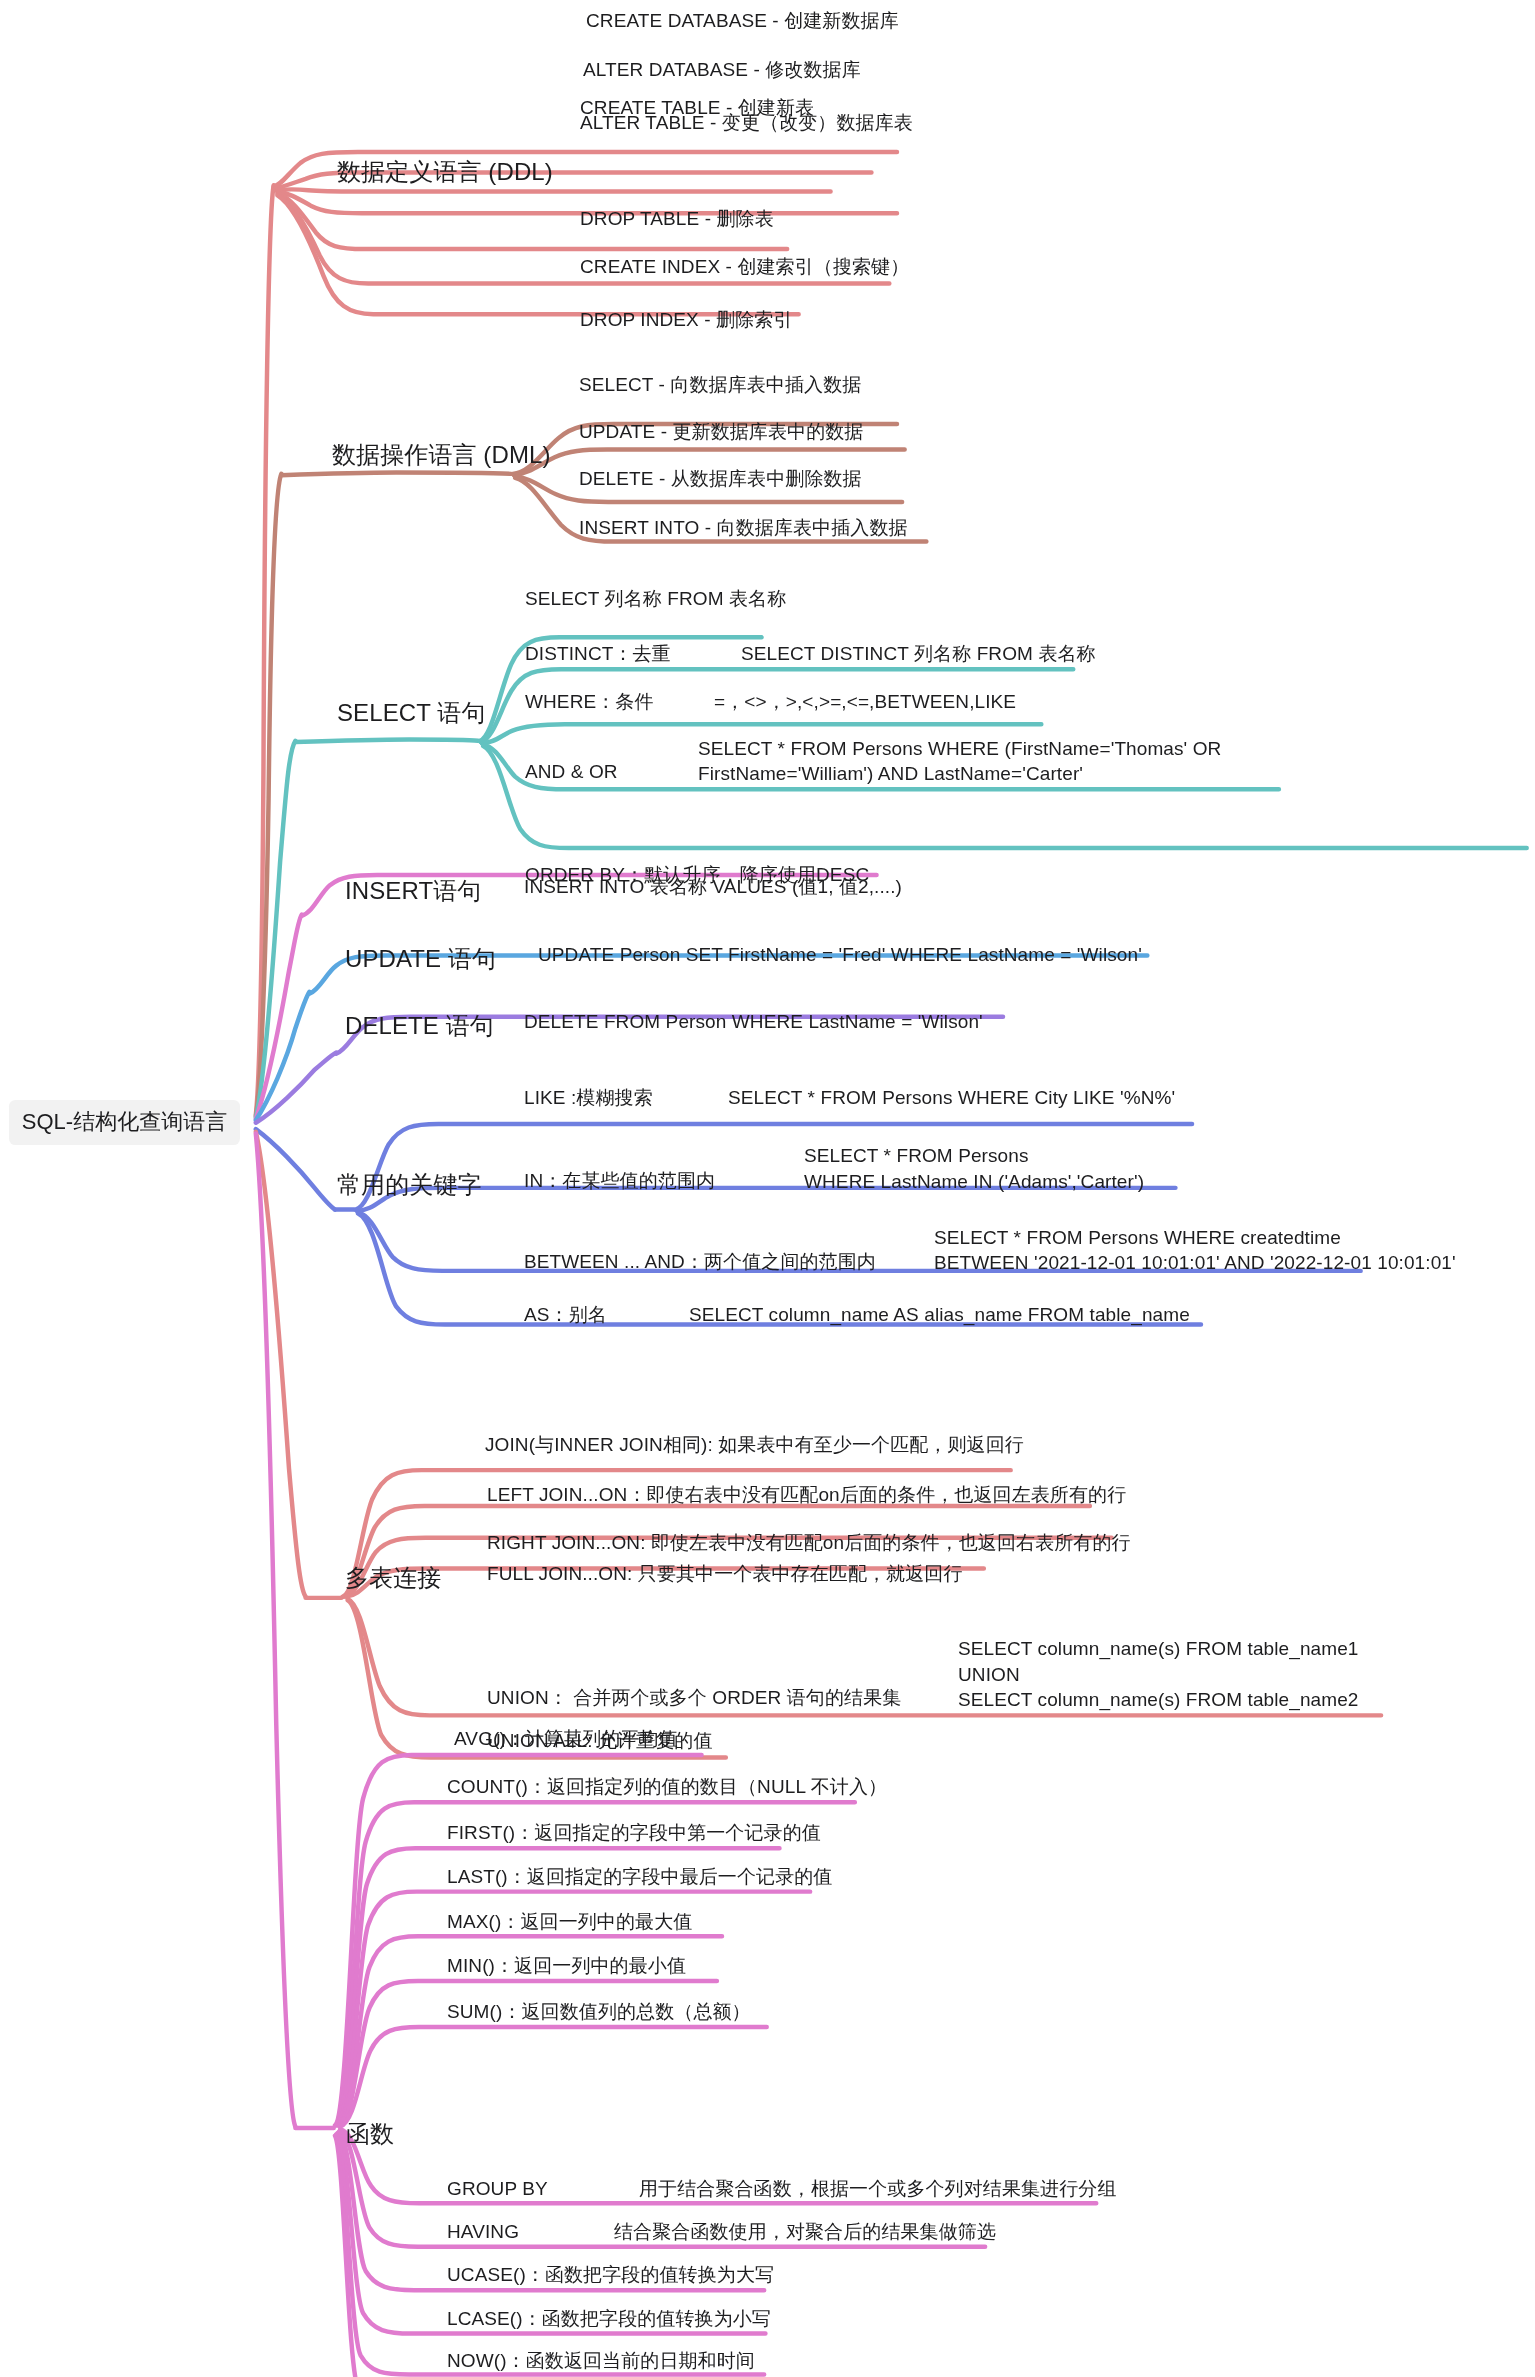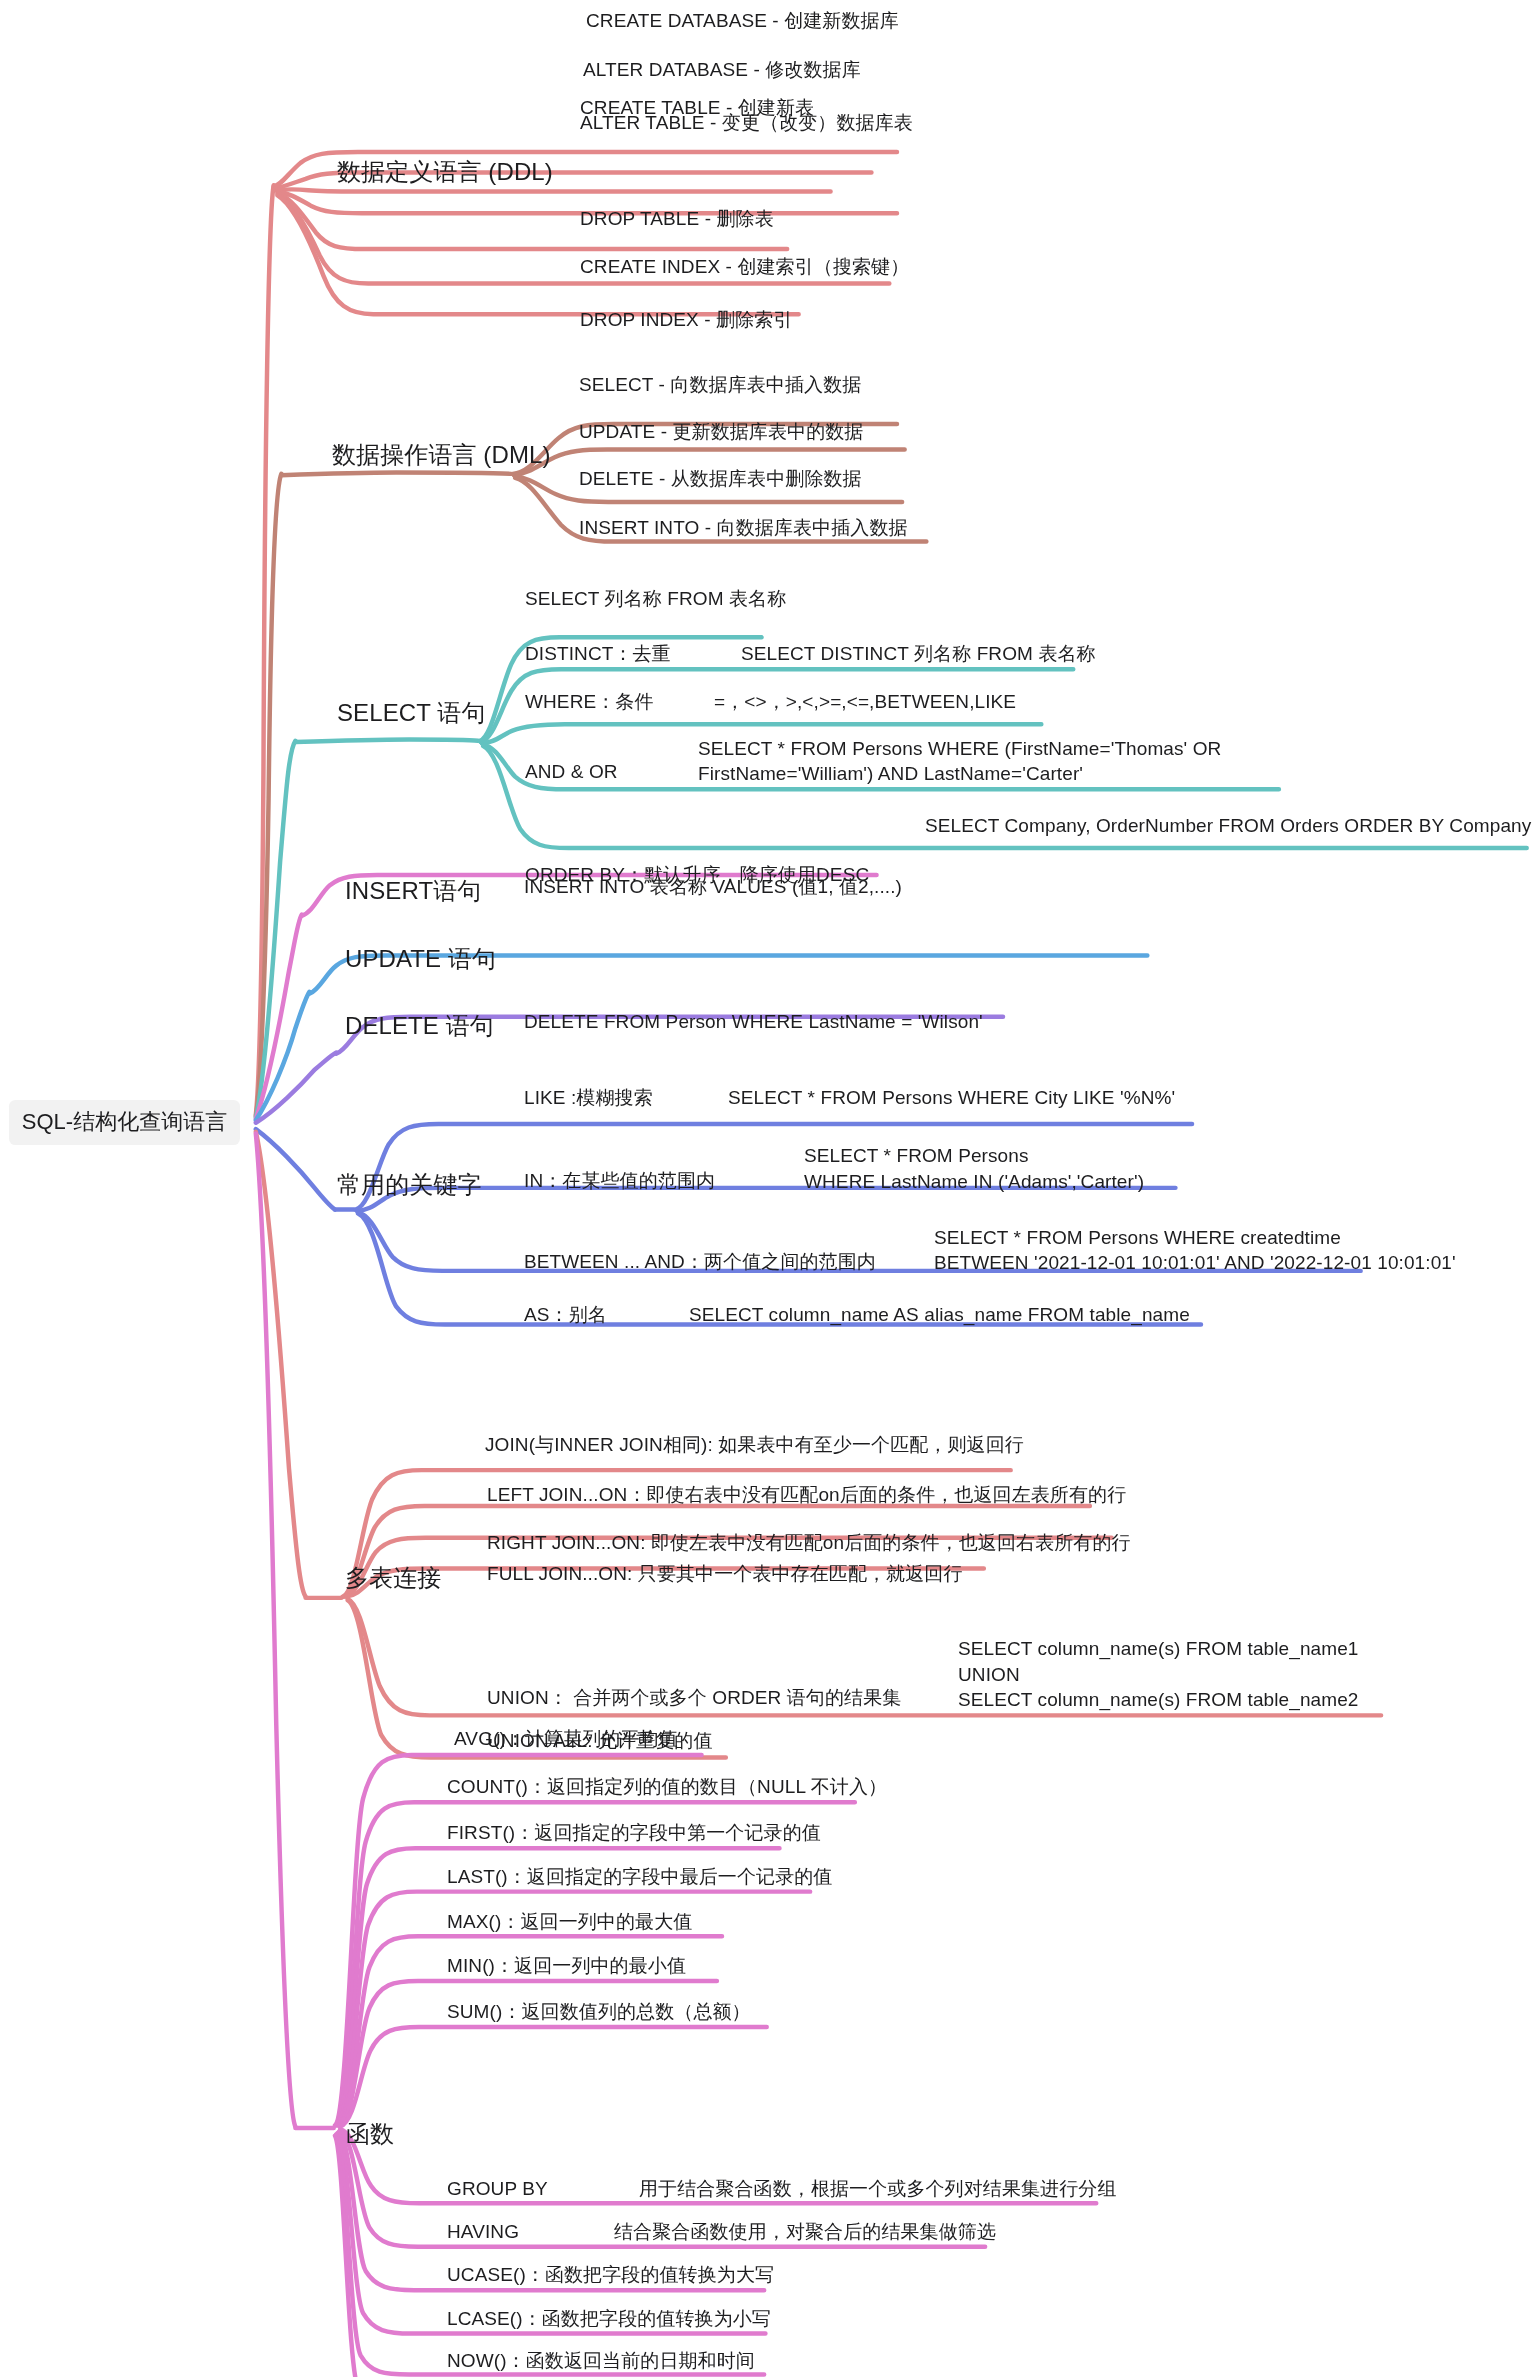--- a/index.html
+++ b/index.html
@@ -157,26 +157,26 @@
   <div class="node l3" style="left:741px; top:641px;">SELECT DISTINCT 列名称 FROM 表名称</div>
 
   <div class="node l2" style="left:525px; top:689px;">WHERE：条件</div>
   <div class="node l3" style="left:714px; top:689px;">=，&lt;&gt;，&gt;,&lt;,&gt;=,&lt;=,BETWEEN,LIKE</div>
 
   <div class="node l2" style="left:525px; top:759px;">AND &amp; OR</div>
   <div class="node l3 two-line" style="left:698px; top:735px;">SELECT * FROM Persons WHERE (FirstName='Thomas' OR</div>
   <div class="node l3 two-line" style="left:698px; top:760px;">FirstName='William') AND LastName='Carter'</div>
 
   <div class="node l2" style="left:525px; top:862px;">ORDER BY：默认升序，降序使用DESC</div>
-  <div class="node l3" style="left:925px; top:813px;">SELECT Company, OrderNumber FROM Orders ORDER BY Company</div>
 
   <div class="node l1" style="left:345px; top:874px;">INSERT语句</div>
   <div class="node l3" style="left:524px; top:874px;">INSERT INTO 表名称 VALUES (值1, 值2,....)</div>
 
   <div class="node l1" style="left:345px; top:942px;">UPDATE 语句</div>
+  <div class="node l3" style="left:538px; top:942px;">UPDATE Person SET FirstName = 'Fred' WHERE LastName = 'Wilson'</div>
 
   <div class="node l1" style="left:345px; top:1009px;">DELETE 语句</div>
   <div class="node l3" style="left:524px; top:1009px;">DELETE FROM Person WHERE LastName = 'Wilson'</div>
 
   <div class="node l1" style="left:337px; top:1168px;">常用的关键字</div>
 
   <div class="node l2" style="left:524px; top:1085px;">LIKE :模糊搜索</div>
   <div class="node l3" style="left:728px; top:1085px;">SELECT * FROM Persons WHERE City LIKE '%N%'</div>
 
   <div class="node l2" style="left:524px; top:1168px;">IN：在某些值的范围内</div>

